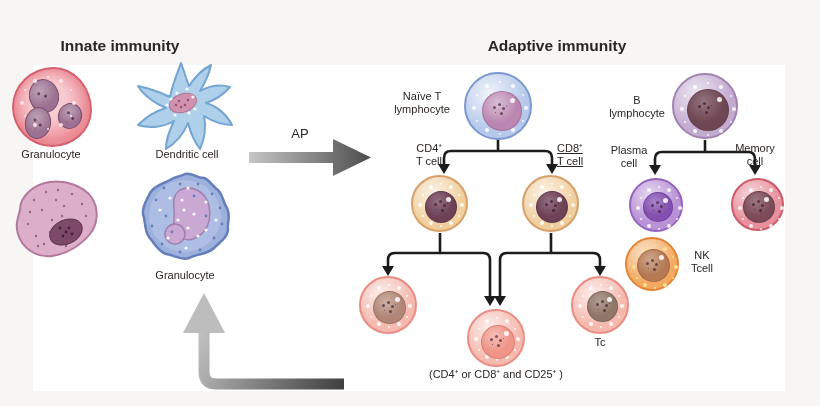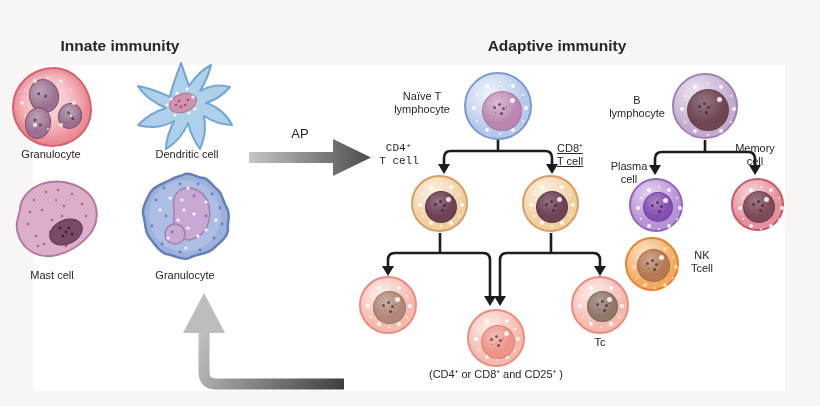--- a/index.html
+++ b/index.html
@@ -11,24 +11,24 @@
   .title{position:absolute;z-index:3;font-size:15.5px;font-weight:700;text-align:center;}
   .t-innate{left:38px;top:37px;width:164px;}
   .t-adaptive{left:472px;top:37px;width:170px;}
   .lbl{position:absolute;z-index:3;font-size:11px;line-height:1.18;text-align:center;}
   .ap-lbl{left:282px;top:126px;width:36px;font-size:13px;}
   .granu-lbl{left:1px;top:148px;width:100px;}
   .dend-lbl{left:137px;top:148px;width:100px;text-align:center;}
   .mast-lbl{left:2px;top:269px;width:100px;}
   .macro-lbl{left:135px;top:269px;width:100px;}
   .naive-lbl{left:383px;top:90px;width:78px;}
-  .cd4-lbl{left:376px;top:142px;width:46px;text-align:center;font-family:Liberation Mono, monospace;}
+  .cd4-lbl{left:396px;top:142px;width:46px;text-align:right;}
   .cd8-lbl{left:557px;top:142px;width:46px;text-align:left;text-decoration:underline;}
   .b-lbl{left:601px;top:94px;width:72px;}
-  .plasma-lbl{left:601px;top:160px;width:56px;}
+  .plasma-lbl{left:601px;top:144px;width:56px;}
   .memory-lbl{left:725px;top:142px;width:60px;}
   .nk-lbl{left:680px;top:249px;width:44px;}
   .th-lbl{left:328px;top:336px;width:120px;}
   .treg-lbl{left:394px;top:368px;width:204px;}
   .tc-lbl{left:578px;top:336px;width:44px;}
 
   
   .cell{position:absolute;z-index:2;border-radius:50%;box-sizing:border-box;}
   .nuc{position:absolute;border-radius:50%;box-sizing:border-box;}
   .nuc::after{content:"";position:absolute;right:16%;top:17%;width:5px;height:5px;border-radius:50%;background:rgba(255,255,255,.85);}
@@ -311,21 +311,20 @@
   </div>
   <div class="cell pink tc">
     <span class="dots"></span>
     <span class="nuc">
         <span class="marks"></span>
       </span>
   </div>
 
   <div class="lbl granu-lbl">Granulocyte</div>
   <div class="lbl dend-lbl">Dendritic cell</div>
-  <div class="lbl mast-lbl">Mast cell</div>
   <div class="lbl macro-lbl">Granulocyte</div>
 
   <div class="lbl naive-lbl">
     <div>Naïve T</div>
     <div>lymphocyte</div>
   </div>
   <div class="lbl cd4-lbl">
     <div>CD4⁺</div>
     <div>T cell</div>
   </div>

